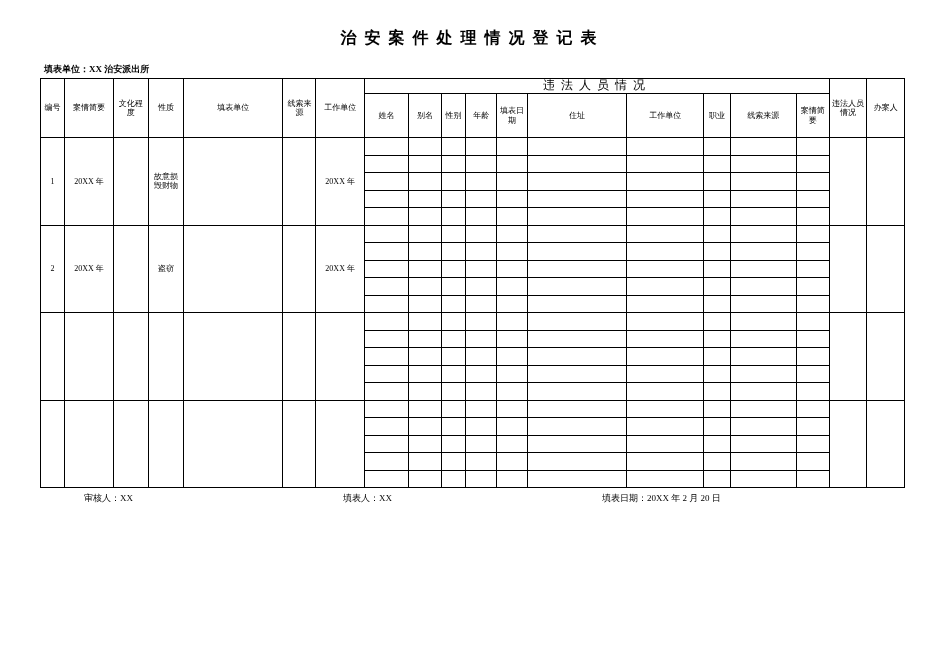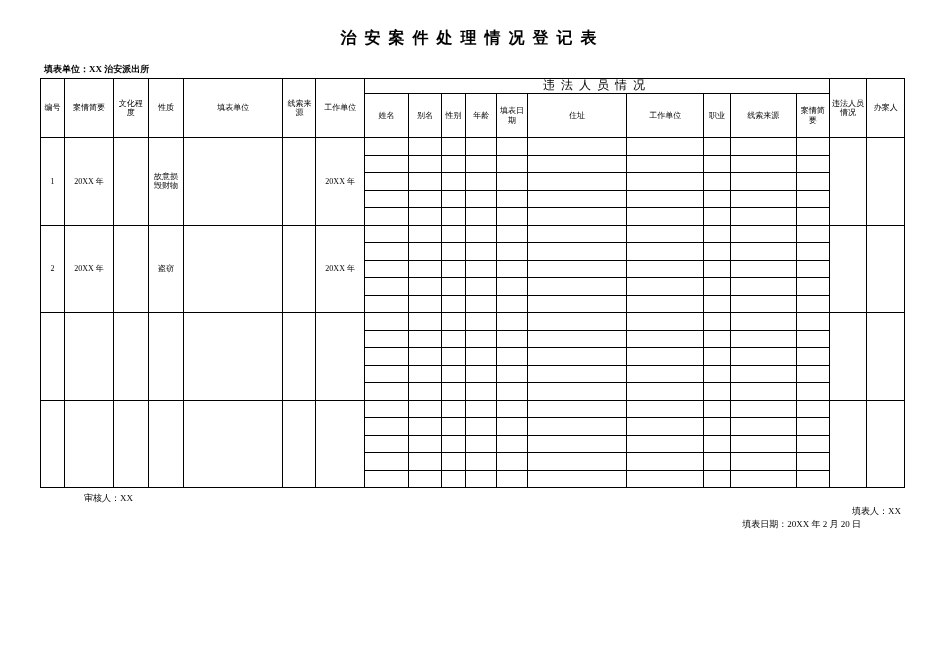--- a/index.html
+++ b/index.html
@@ -53,27 +53,26 @@
     height: 14px;
   }
   .subrow td {
     height: 16.5px;
   }
   .footer {
     display: flex;
     font-size: 9px;
     margin-top: 4px;
     padding: 0 4px;
-    flex-direction: column;
   }
   .footer > div {
     flex: 1;
   }
-  .footer .mid { text-align: right; }
-  .footer .right { text-align: right; padding-right: 40px; }
+  .footer .mid { text-align: left; }
+  .footer .right { text-align: left; padding-right: 40px; }
   .cell-wrap { word-break: break-all; padding: 2px; }
 </style>
 </head>
 <body>
 
 <div class="page">
 
   <div class="title">治安案件处理情况登记表</div>
 
   <div class="header-line">

